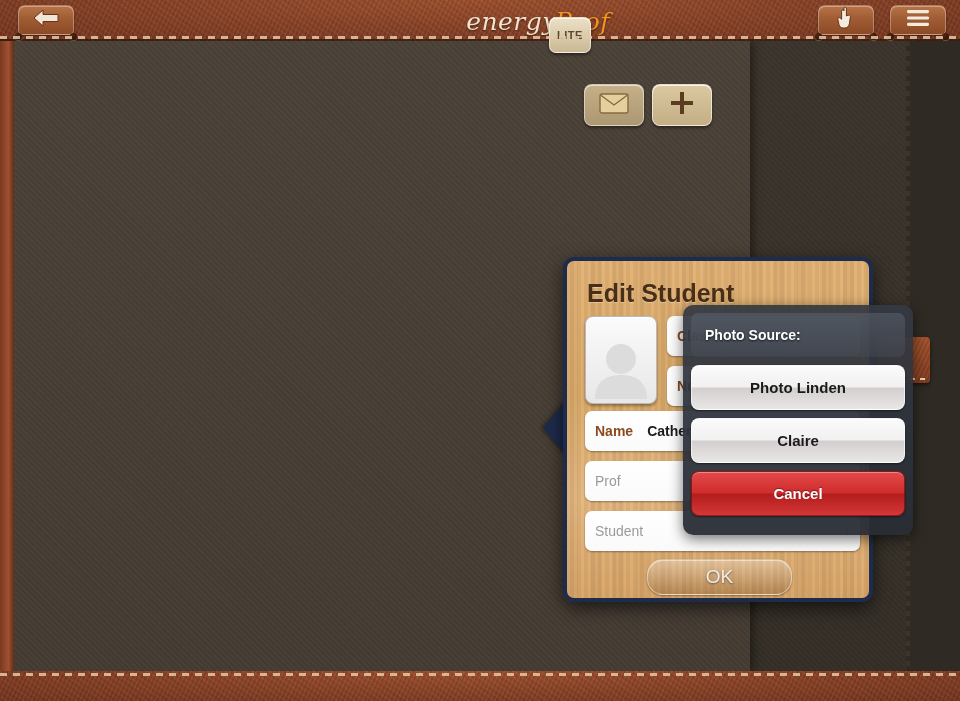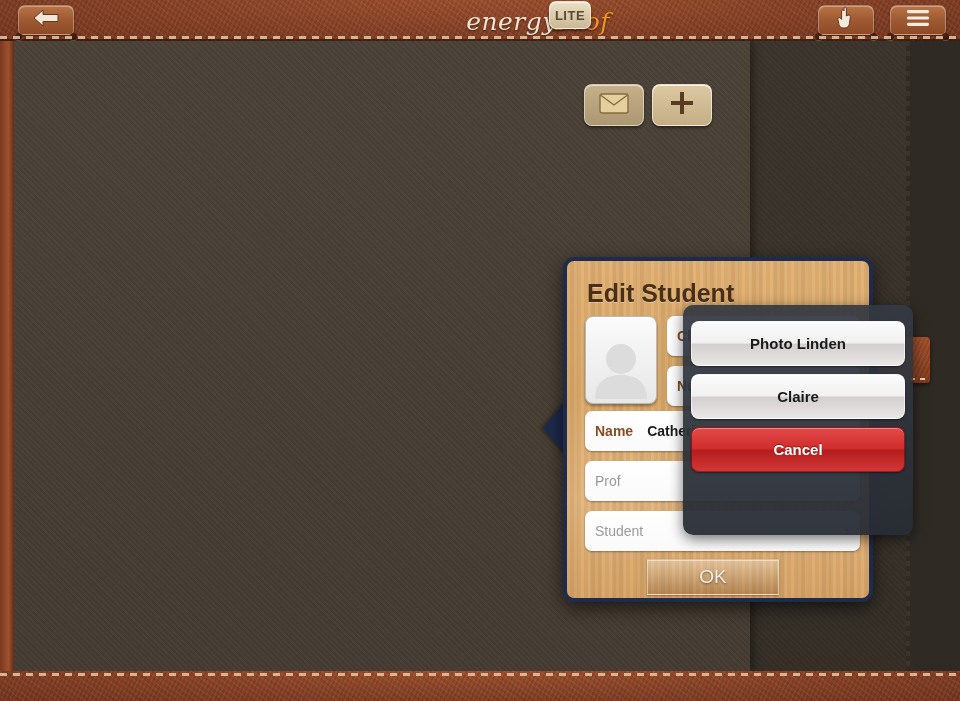--- a/index.html
+++ b/index.html
@@ -104,27 +104,27 @@
   }
   #logo .word {
     font-family: "DejaVu Serif", serif;
     font-style: italic; font-size: 25px; letter-spacing:.5px;
     text-shadow: 0 1px 2px rgba(0,0,0,.6);
     line-height: 1;
   }
   #logo .w1 { color:#f4e3cd; }
   #logo .w2 { color:#f5951f; margin-left:-2px; }
   #lite {
-    position:absolute; left:549px; top:1px; width:42px; height:28px;
+    position:absolute; left:549px; top:17px; width:42px; height:36px;
     border-radius:7px;
     background: linear-gradient(180deg,#ece0c6,#c9b894);
     border:1px solid rgba(255,255,255,.5);
     box-shadow: inset 0 1px 0 rgba(255,255,255,.7), 0 2px 3px rgba(0,0,0,.45);
     display:flex; align-items:center; justify-content:center;
-    font-size:13px; font-weight:bold; color:#5a4a32; letter-spacing:.5px;
+    font-size:11px; font-weight:bold; color:#5a4a32; letter-spacing:.5px;
   }
 
   
   #title {
     position:absolute; left:60px; top:60px;
     font-size:52px; font-weight:bold; color:#f0b470;
     letter-spacing:-1px;
     text-shadow: 0 2px 2px rgba(0,0,0,.55);
   }
   .sublabel {
@@ -274,22 +274,22 @@
   .field .fvalue { color:#1a1a1a; font-weight:bold; margin-left:14px; }
   .field .fchev { position:absolute; right:10px; color:#c08c4f; font-size:17px; }
   .field.wide { left:18px; width:275px; }
   .field .fplace { color:#9a9a9a; }
   #f-class  { top:55px; }
   #f-number { top:105px; }
   #f-name   { top:150px; }
   #f-email  { top:200px; }
   #f-bday   { top:250px; }
   #okbtn {
-    position:absolute; left:80px; top:298px; width:132px; height:36px;
-    border-radius:0;
+    position:absolute; left:80px; top:298px; width:145px; height:36px;
+    border-radius:16px;
     background: linear-gradient(180deg, rgba(255,255,255,.30), rgba(110,70,30,.30));
     border:1px solid rgba(255,255,255,.45);
     box-shadow: inset 0 1px 0 rgba(255,255,255,.45), 0 1px 2px rgba(0,0,0,.35);
     display:flex; align-items:center; justify-content:center;
     font-size:19px; color:#f2ece2; text-shadow: 0 1px 2px rgba(0,0,0,.45);
     cursor:pointer;
   }
 
   
   #sheet {
@@ -543,20 +543,21 @@
 
     <div class="field wide" id="f-bday">
       <span class="fplace">Student</span>
       <span class="fchev">›</span>
     </div>
 
     <div id="okbtn">OK</div>
   </div>
 
   <div id="sheet">
+    <div id="sheet-title">Photo Source:</div>
   <div class="sheetbtn light">Photo Linden</div>
       <div class="sheetbtn light">Claire</div>
       <div class="sheetbtn danger">Cancel</div>
     </div>
 
   <div id="leftedge" class="leather"></div>
   <div id="rightedge"></div>
   <div id="spinestitch"></div>
   <div id="bookmark"></div>
 

